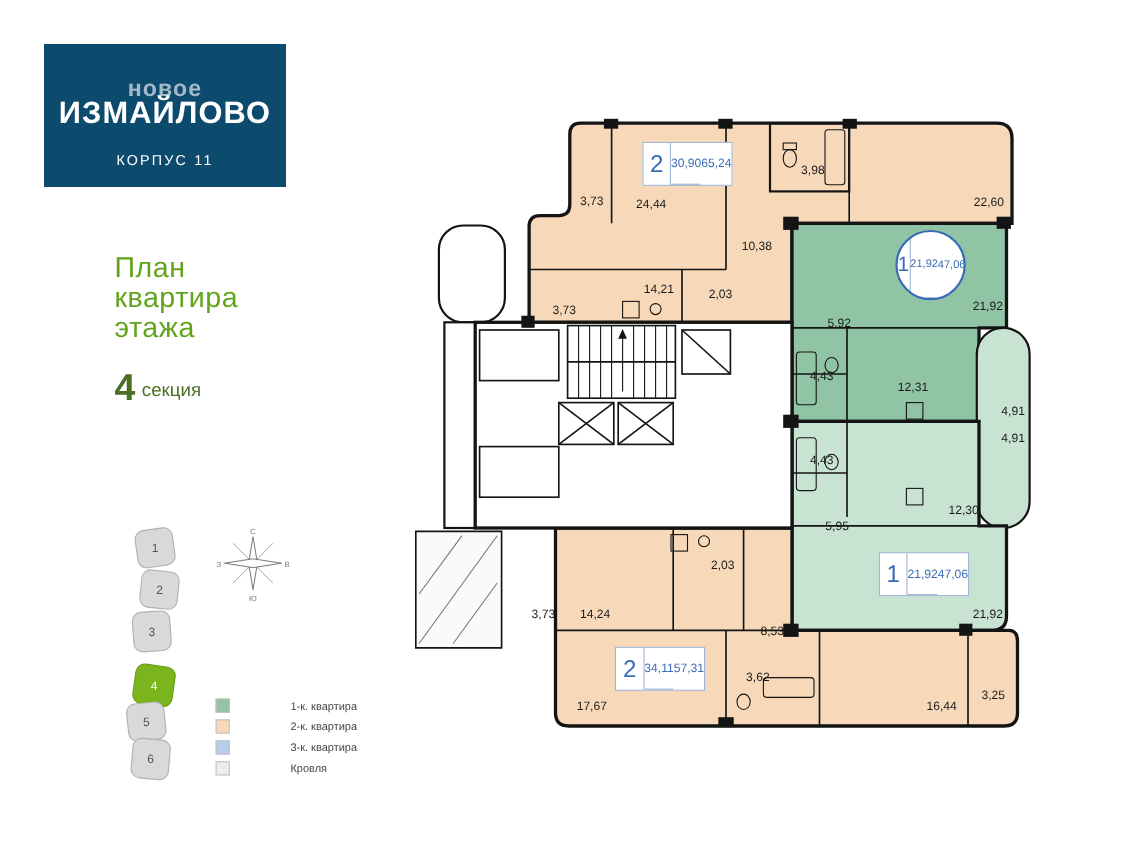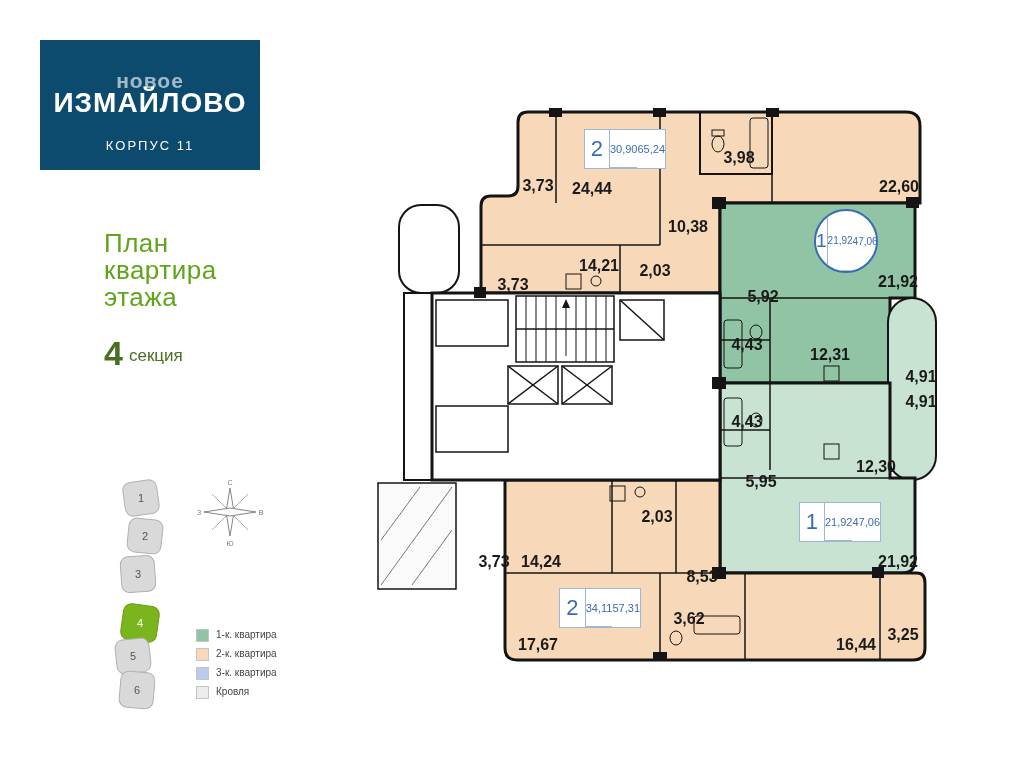--- a/index.html
+++ b/index.html
@@ -14,26 +14,26 @@
   .logo .building { margin-top:24px; font-size:13px; letter-spacing:2px; color:#fff; }
 
   
   .page-title { position:absolute; left:104px; top:230px; color:#60a41c; font-size:26px; line-height:27px; letter-spacing:.5px; }
   .section-line { position:absolute; left:104px; top:334px; color:#4a6e22; }
   .sec-num { font-size:34px; font-weight:bold; vertical-align:-4px; }
   .sec-word { font-size:17px; margin-left:6px; }
 
   
   .legend { position:absolute; left:196px; top:629px; font-size:10px; color:#444; }
-  .legend .row { display:flex; align-items:flex-start; height:19px; }
+  .legend .row { display:flex; align-items:flex-end; height:19px;gap:48px; }
   .legend .sw { width:13px; height:13px; margin-right:7px; border:1px solid #c4c4c4; }
   .sw1 { background:#90c4a4; } .sw2 { background:#f7d9b9; } .sw3 { background:#b9cce9; } .sw4 { background:#ededed; }
 
   
-  .dim { position:absolute; font-size:16px; color:#1a1a1a; transform:translateX(-50%); white-space:nowrap; z-index:5;font-weight:bold; }
+  .dim { position:absolute; font-size:11px; color:#1a1a1a; transform:translateX(-50%); white-space:nowrap; z-index:5; }
 
   
   .badge { position:absolute; display:flex; background:#fff; border:1px solid #9fb6d4; color:#3a6cb4; z-index:6; }
   .badge .b-num { width:32px; display:flex; align-items:center; justify-content:center; font-size:22px; border-right:1px solid #9fb6d4; }
   .badge .b-areas { flex:1; display:flex; }
   .badge .b-areas span { flex:1; display:flex; align-items:center; justify-content:center; font-size:11px; }
   .badge .b-areas span:first-child { border-bottom:1px solid #9fb6d4; }
   .badge.circle { width:64px; height:64px; border-radius:50%; border:2px solid #3a6cb4; overflow:hidden; }
   .badge.circle .b-num { width:24px; font-size:19px; }
   .badge.circle .b-areas span { font-size:10px; }

